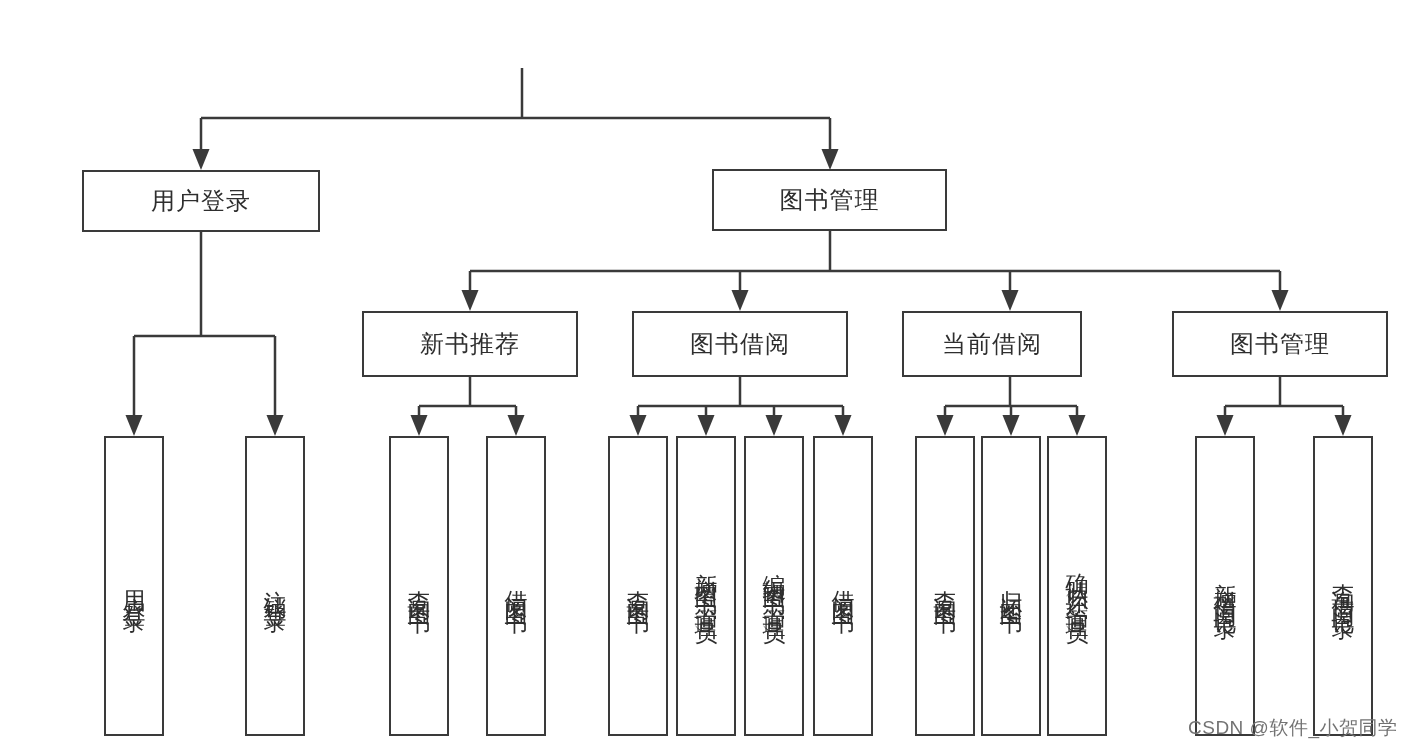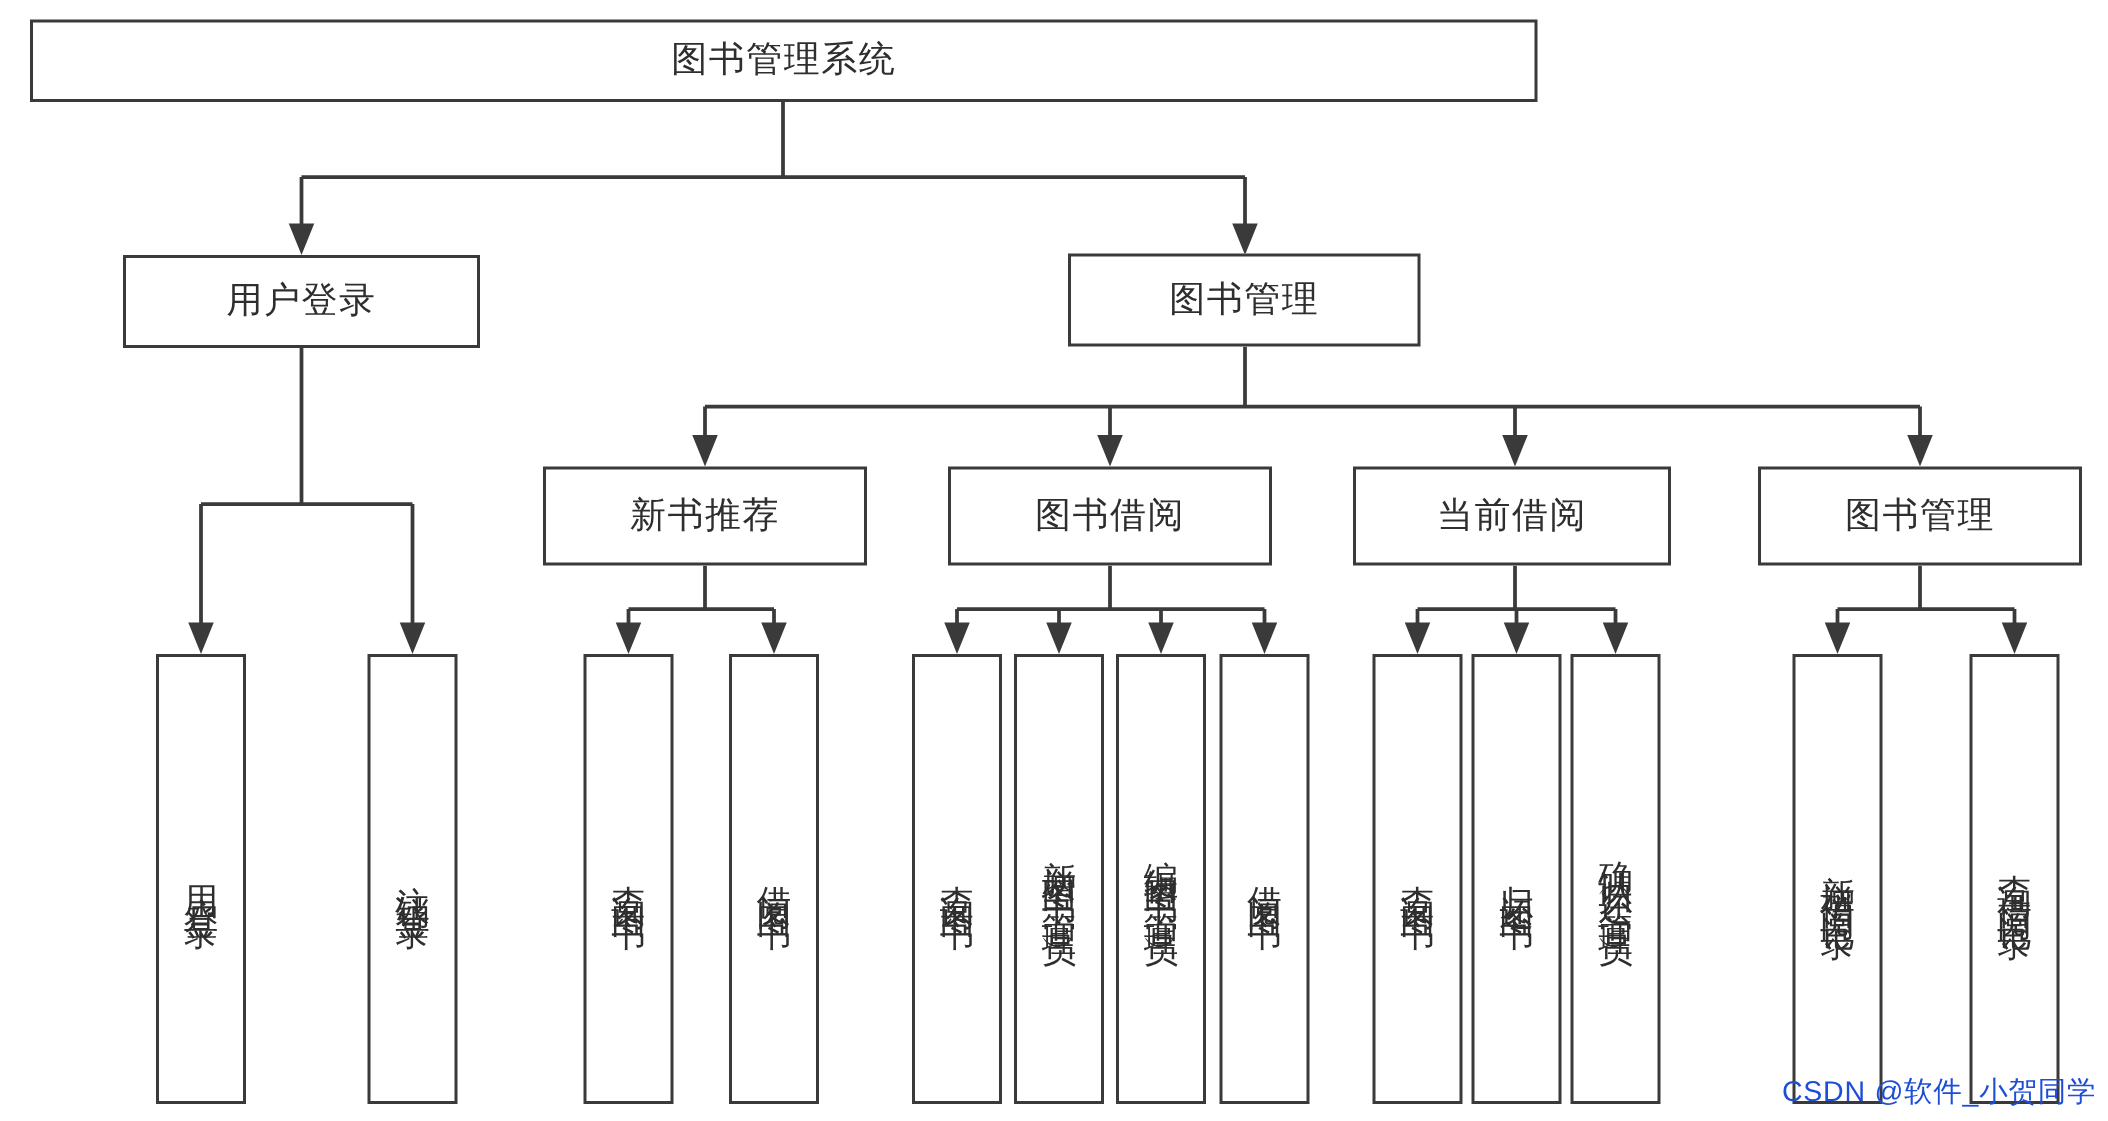--- a/index.html
+++ b/index.html
@@ -39,21 +39,21 @@
     letter-spacing: 7px;
     line-height: 1;
     white-space: nowrap;
   }
   .watermark {
     position: absolute;
     left: 1188px;
     top: 715px;
     font-size: 19px;
     letter-spacing: 0.5px;
-    color: #1d4ed8;
+    color: #737373;
     white-space: nowrap;
     pointer-events: none;
     z-index: 5;
   }
 </style>
 </head>
 <body>
 
 <div class="canvas">
 
@@ -90,38 +90,35 @@
       <polygon points="765.5,415 782.5,415 774,436"></polygon>
       <polygon points="834.5,415 851.5,415 843,436"></polygon>
       <polygon points="936.5,415 953.5,415 945,436"></polygon>
       <polygon points="1002.5,415 1019.5,415 1011,436"></polygon>
       <polygon points="1068.5,415 1085.5,415 1077,436"></polygon>
       <polygon points="1216.5,415 1233.5,415 1225,436"></polygon>
       <polygon points="1334.5,415 1351.5,415 1343,436"></polygon>
     </g>
   </svg>
 
-  <div class="box" style="left:20px;top:13px;width:1005px;height:55px">
-    <span class="hlabel">图书管理系统</span>
-  </div>
 
   <div class="box" style="left:82px;top:170px;width:238px;height:62px">
     <span class="hlabel">用户登录</span>
   </div>
   <div class="box" style="left:362px;top:311px;width:216px;height:66px">
     <span class="hlabel">新书推荐</span>
   </div>
 
   <div class="box" style="left:712px;top:169px;width:235px;height:62px">
     <span class="hlabel">图书管理</span>
   </div>
   <div class="box" style="left:632px;top:311px;width:216px;height:66px">
     <span class="hlabel">图书借阅</span>
   </div>
-  <div class="box" style="left:902px;top:311px;width:212px;height:66px">
+  <div class="box" style="left:902px;top:311px;width:180px;height:66px">
     <span class="hlabel">当前借阅</span>
   </div>
   <div class="box" style="left:1172px;top:311px;width:216px;height:66px">
     <span class="hlabel">图书管理</span>
   </div>
 
   <div class="box" style="left:104px;top:436px;width:60px;height:300px">
     <span class="vlabel">用户登录</span>
   </div>
   <div class="box" style="left:245px;top:436px;width:60px;height:300px">

